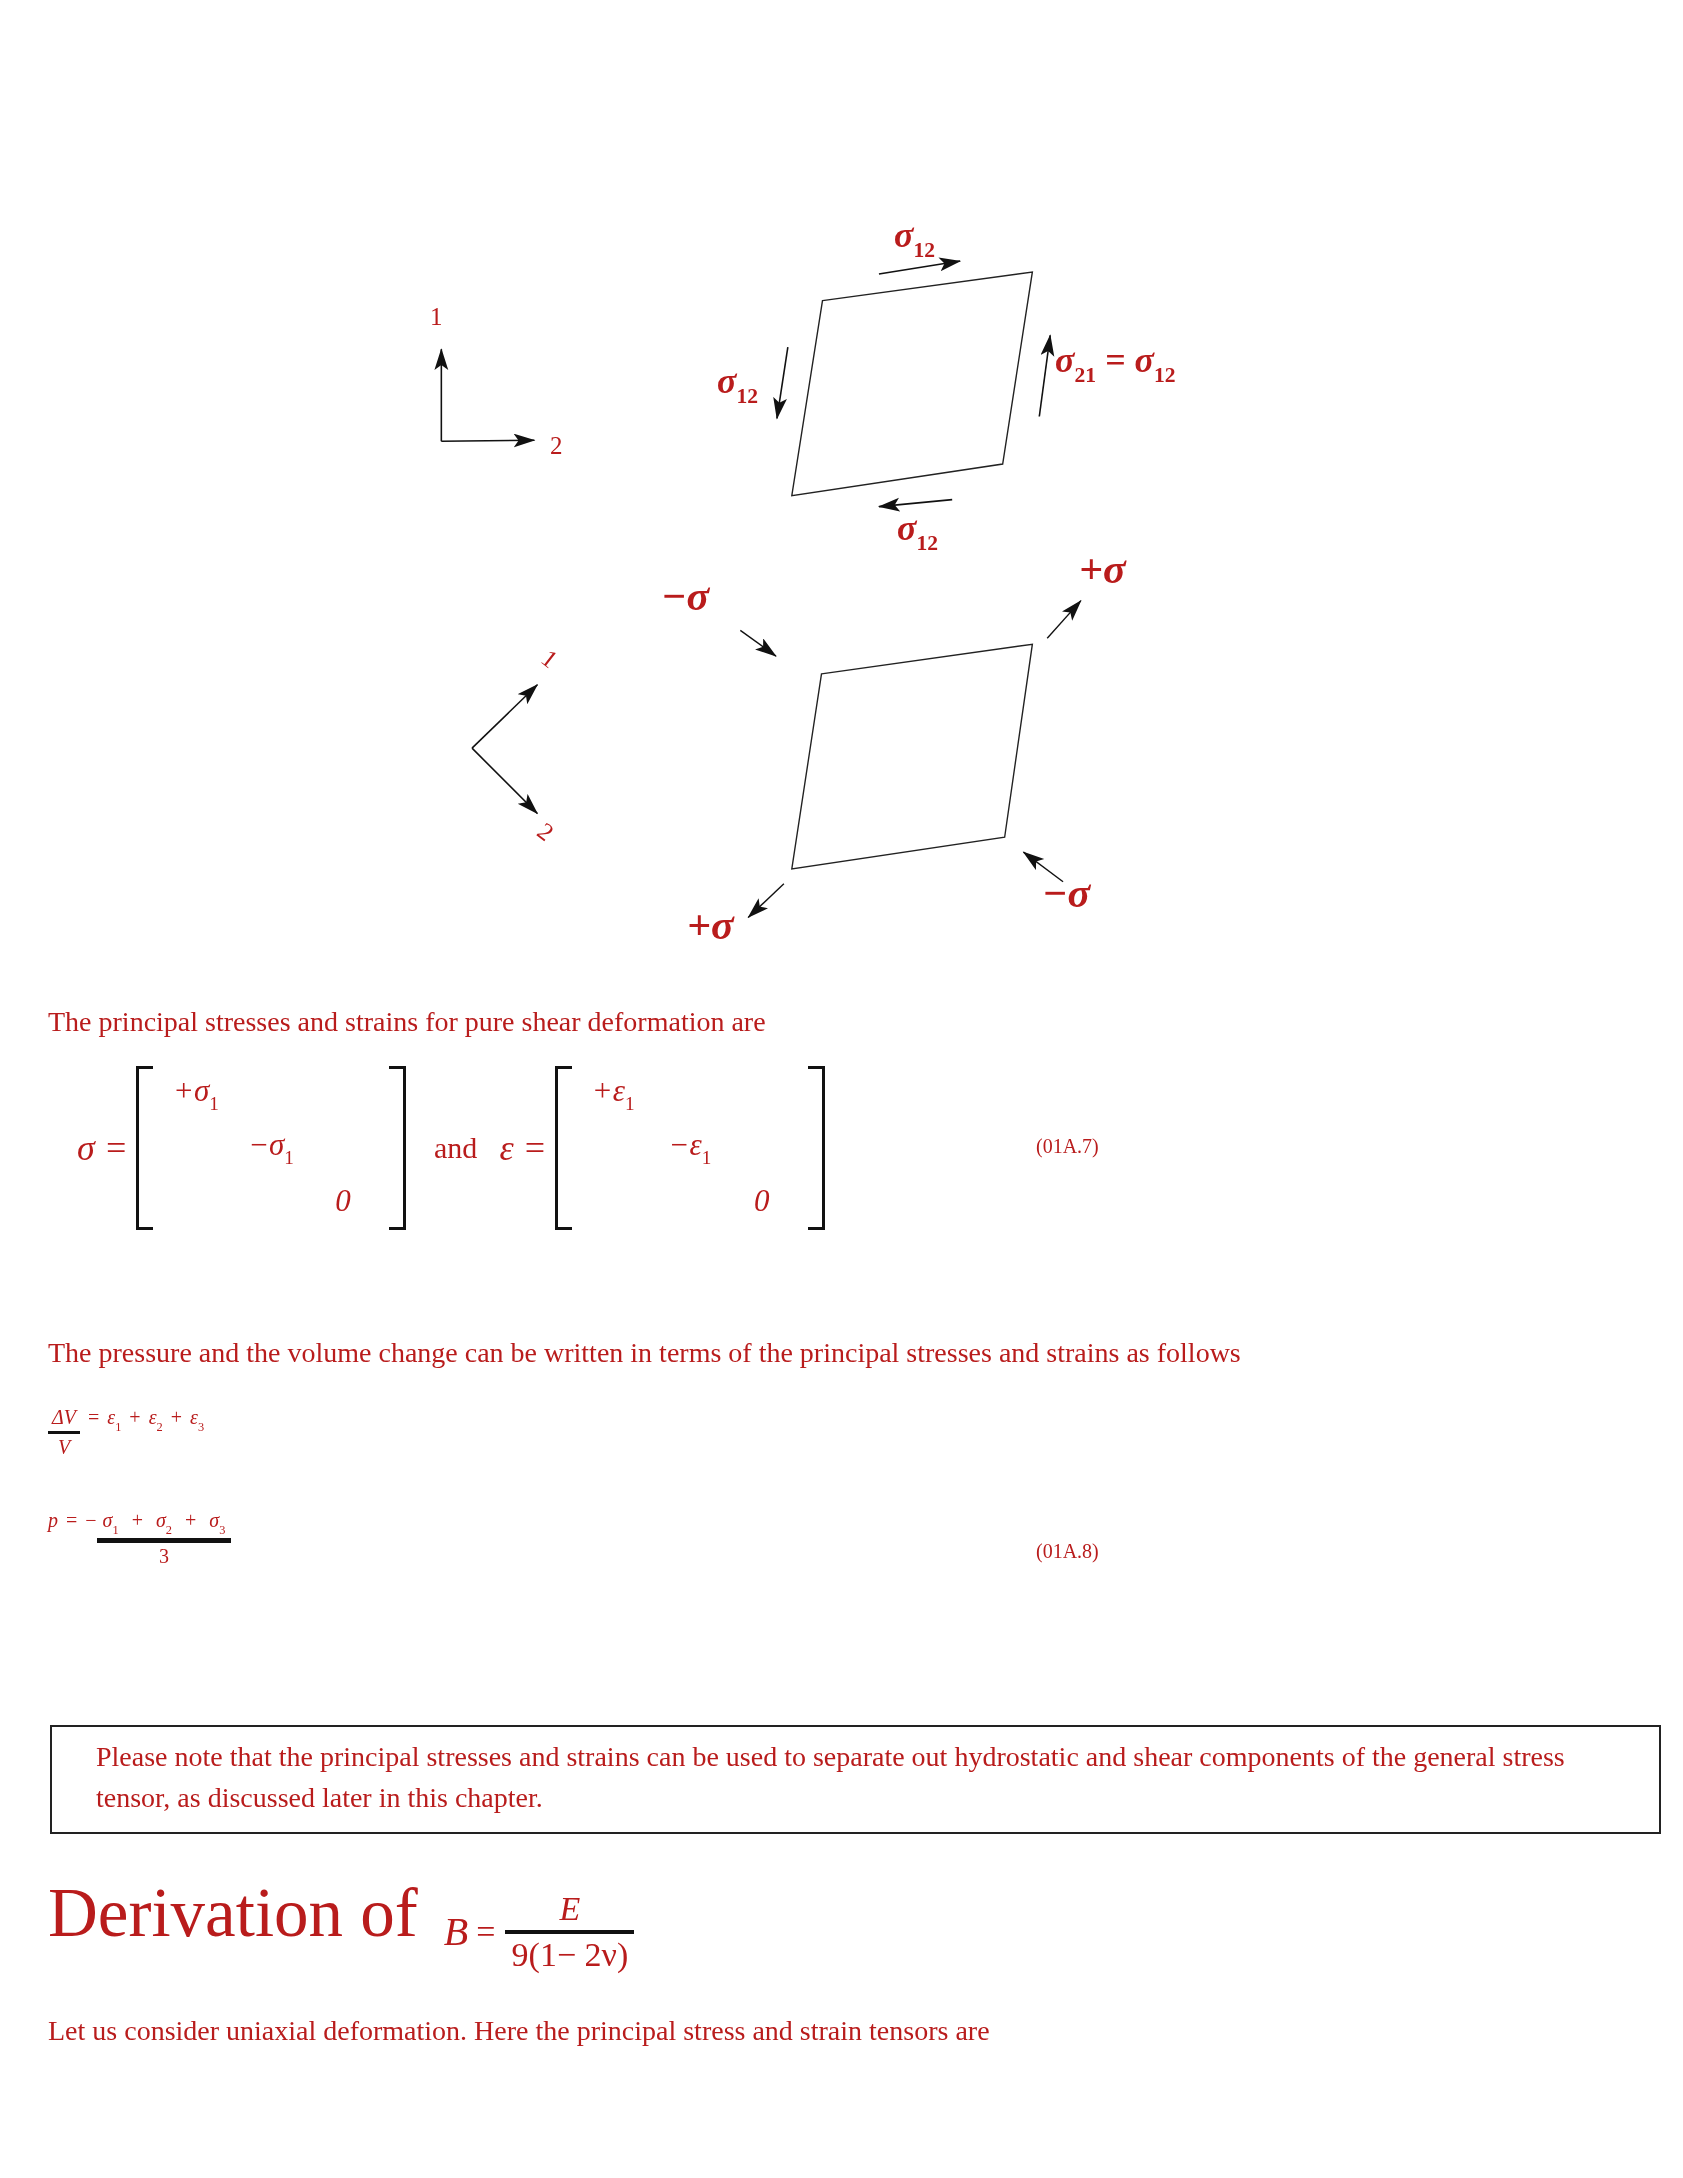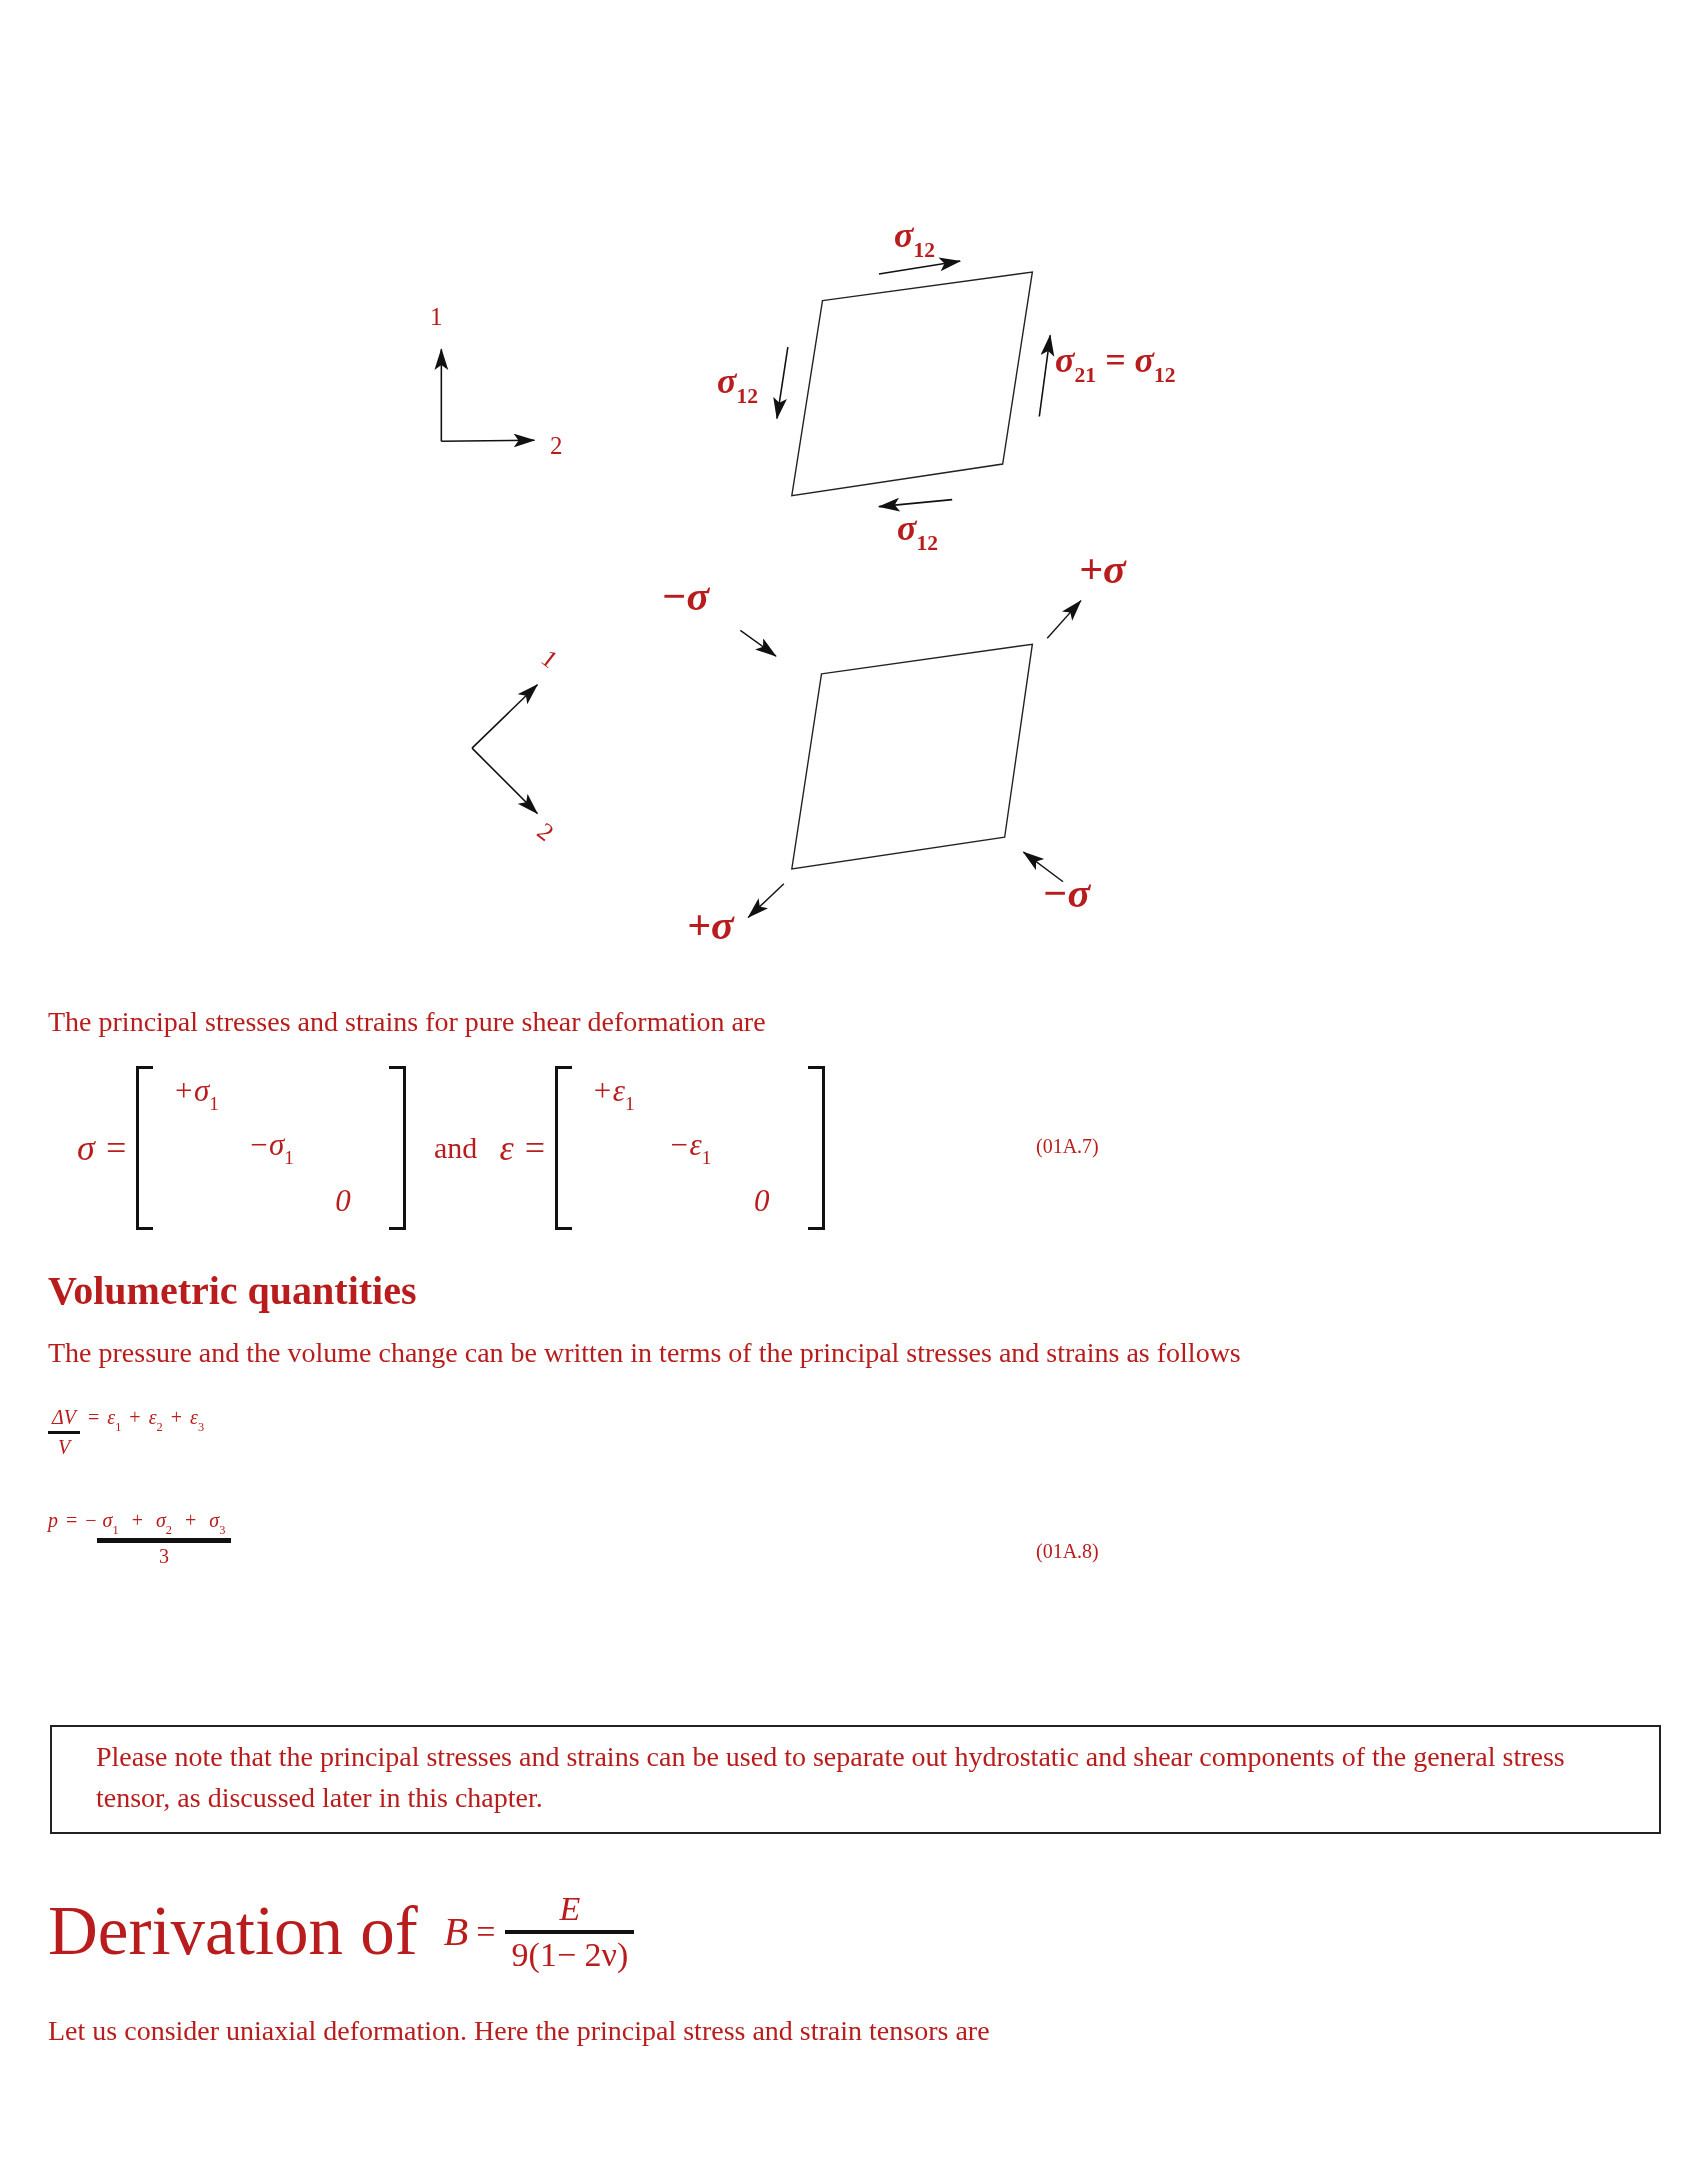--- a/index.html
+++ b/index.html
@@ -37,21 +37,21 @@
   .frac .bar{height:3px;background:#111;width:100%;}
   .frac .bar.thick{height:5px;}
   .mathrow{position:absolute;display:flex;align-items:flex-start;font-size:20px;}
   .mathrow sub, .mterm sub{font-size:0.62em;position:relative;top:2px;font-style:normal;}
   .mterm{font-style:italic;white-space:nowrap;}
   .op{padding:0 8px;}
   
   .notebox{position:absolute;border:2px solid #222;font-size:28px;line-height:1.45;
            padding:10px 22px 14px 24px;white-space:normal;}
   
-  .bigrow{position:absolute;display:flex;align-items:center;}
+  .bigrow{position:absolute;display:flex;}
   .bigtitle{font-size:69px;white-space:nowrap;}
   .bmath{display:flex;align-items:center;margin-left:26px;font-size:34px;}
   .bmath .blhs{font-style:italic;font-size:40px;margin-right:8px;}
   .bmath .beq{margin-right:10px;}
   .bfrac{display:inline-flex;flex-direction:column;align-items:center;}
   .bfrac .num{font-style:italic;padding-bottom:2px;}
   .bfrac .bar{height:4px;background:#111;width:100%;min-width:129px;}
   .bfrac .den{padding-top:2px;}
 </style>
 </head>
@@ -122,21 +122,20 @@
       <span class="mgrid">
         <span class="ment c1"><span>+ε</span><sub>1</sub></span>
         <span class="ment c2"><span>−ε</span><sub>1</sub></span>
         <span class="ment c3"><span>0</span></span>
       </span>
       <span class="br r"></span>
     </span>
   </div>
   <div class="eq-label" style="left:1036px;top:1135px;">(01A.7)</div>
 
-  <div class="h-volumetric" style="left:48px;top:1267px;">Volumetric quantities</div>
   <div class="para" style="left:48px;top:1337px;">The pressure and the volume change can be written in terms of the principal stresses and strains as follows</div>
 
   <div class="mathrow" style="left:48px;top:1406px;height:95px;">
     <span class="frac">
       <span class="mterm" style="padding:0 4px 2px 4px;">ΔV</span>
       <span class="bar"></span>
       <span class="mterm" style="padding-top:2px;">V</span>
     </span>
     <span class="op">=</span>
     <span class="mterm"><span>ε</span><sub>1</sub></span>

